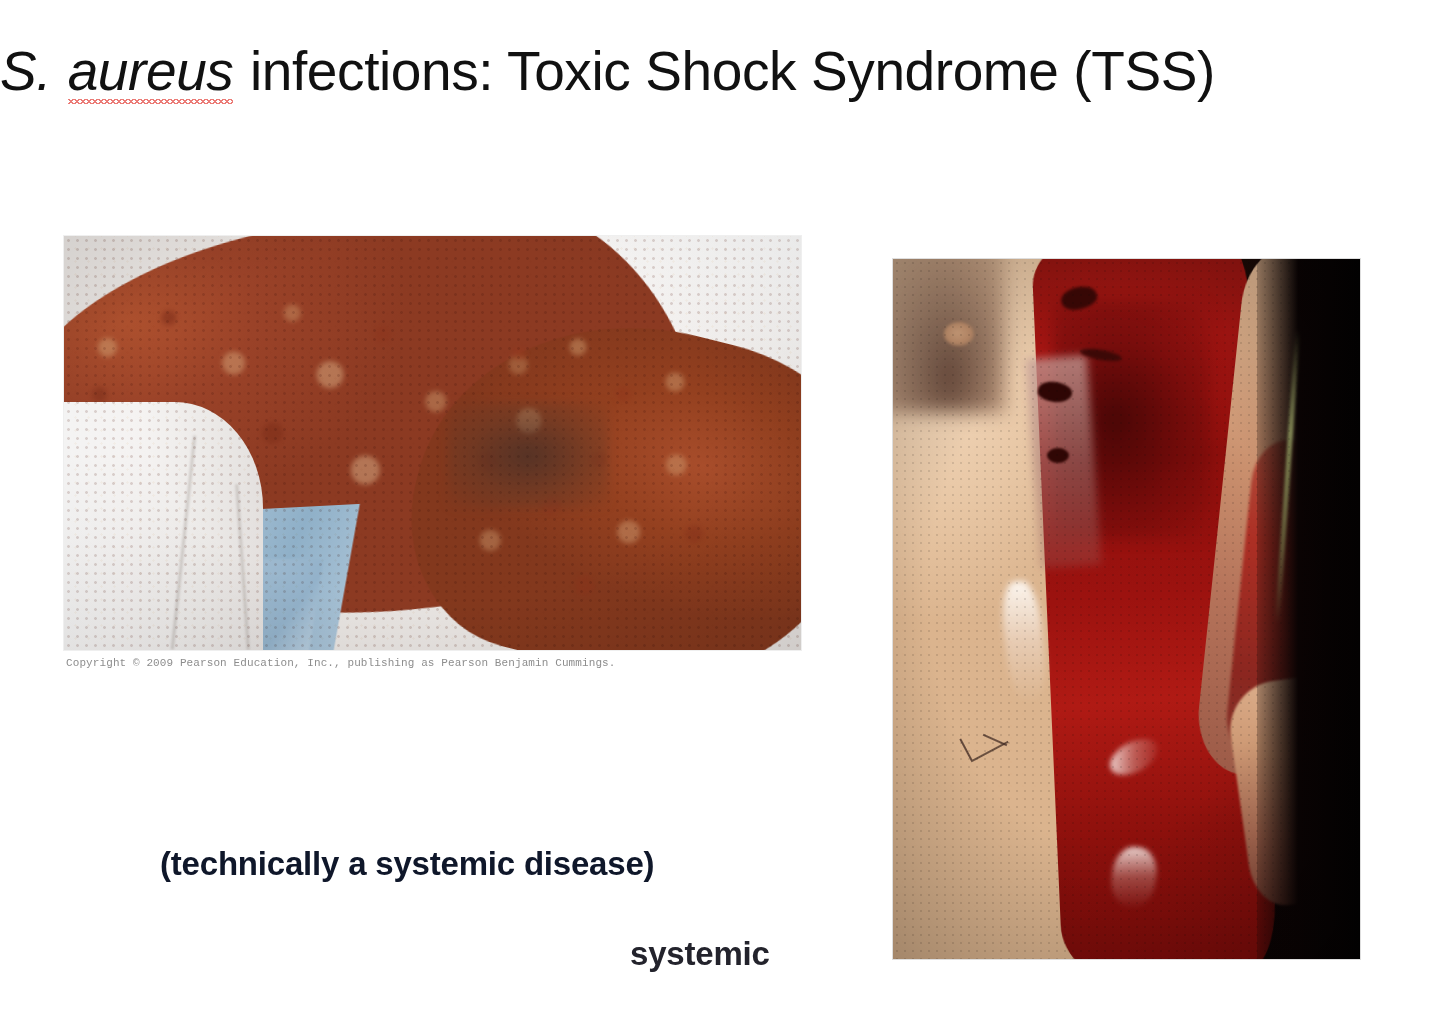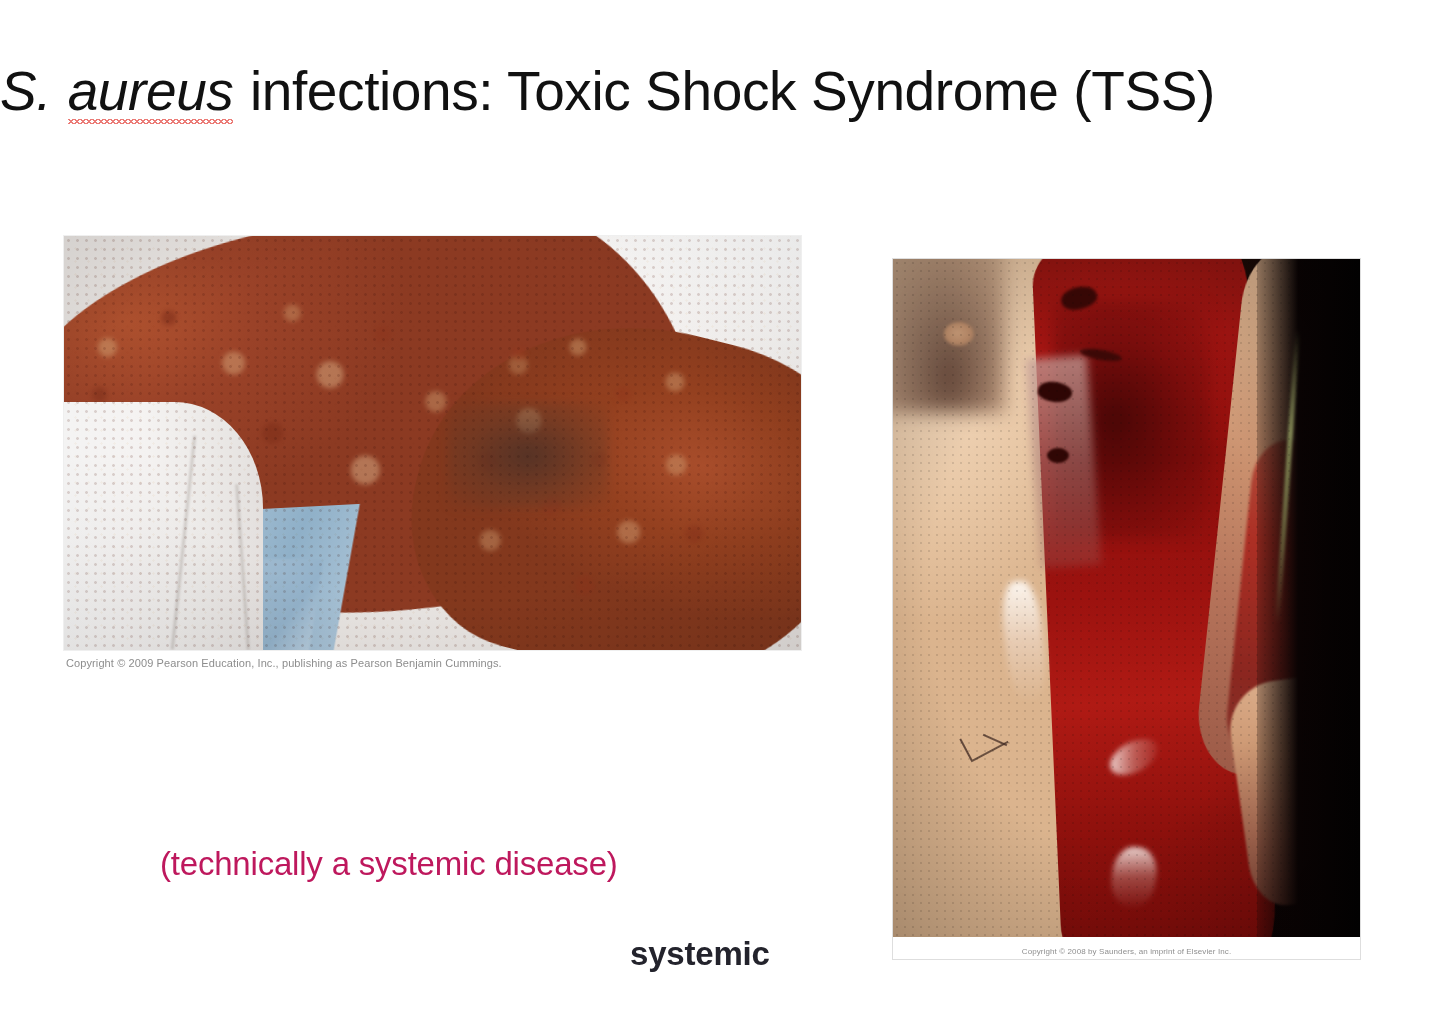--- a/index.html
+++ b/index.html
@@ -14,21 +14,21 @@
     position: relative;
     overflow: hidden;
     font-family: "Liberation Sans", sans-serif;
     color: #0d0d0d;
   }
 
   
   .slide-title {
     position: absolute;
     left: 0;
-    top: 62px;
+    top: 42px;
     width: 1188px;
     text-align: center;
     font-size: 55px;
     line-height: 1.08;
     font-weight: 400;
     letter-spacing: -0.4px;
     color: #111111;
     white-space: nowrap;
   }
   .title-italic {
@@ -251,21 +251,21 @@
   }
 
   
   .credit-left {
     position: absolute;
     left: 66px;
     top: 657px;
     font-size: 11px;
     line-height: 1.15;
     color: #8d8d8d;
-    font-family: Liberation Sans, sans-serif;
+    font-family: Liberation Mono, monospace;
     letter-spacing: .1px;
     white-space: nowrap;
   }
 
   
   #photo-right {
     left: 893px;
     top: 259px;
     width: 467px;
     height: 700px;
@@ -539,22 +539,22 @@
     letter-spacing: .1px;
     white-space: nowrap;
   }
 
   
   .note-systemic {
     position: absolute;
     left: 160px;
     top: 845px;
     font-size: 33px;
-    font-weight: 400;
-    color: #be185d;
+    font-weight: 700;
+    color: #0f172a;
     letter-spacing: -0.2px;
     white-space: nowrap;
   }
   .note-bacterial {
     position: absolute;
     left: 630px;
     top: 935px;
     font-size: 33px;
     font-weight: 700;
     color: #23232c;
@@ -610,19 +610,16 @@
     <div class="r-suture2"></div>
     <div class="r-flap"></div>
     <div class="r-flap-red"></div>
     <div class="r-flap-lower"></div>
     <div class="r-flap-dark-spot"></div>
     <div class="r-dark-band"></div>
     <div class="r-green-streak"></div>
     <div class="r-speckle"></div>
     <div class="r-vignette"></div>
   </div>
-  <div class="r-caption-band">
-    <div class="credit-right">Copyright © 2008 by Saunders, an imprint of Elsevier Inc.</div>
-  </div>
 </div>
 
 <div class="note-systemic">(technically a systemic disease)</div>
 <div class="note-bacterial">systemic</div>
 
 </body></html>

